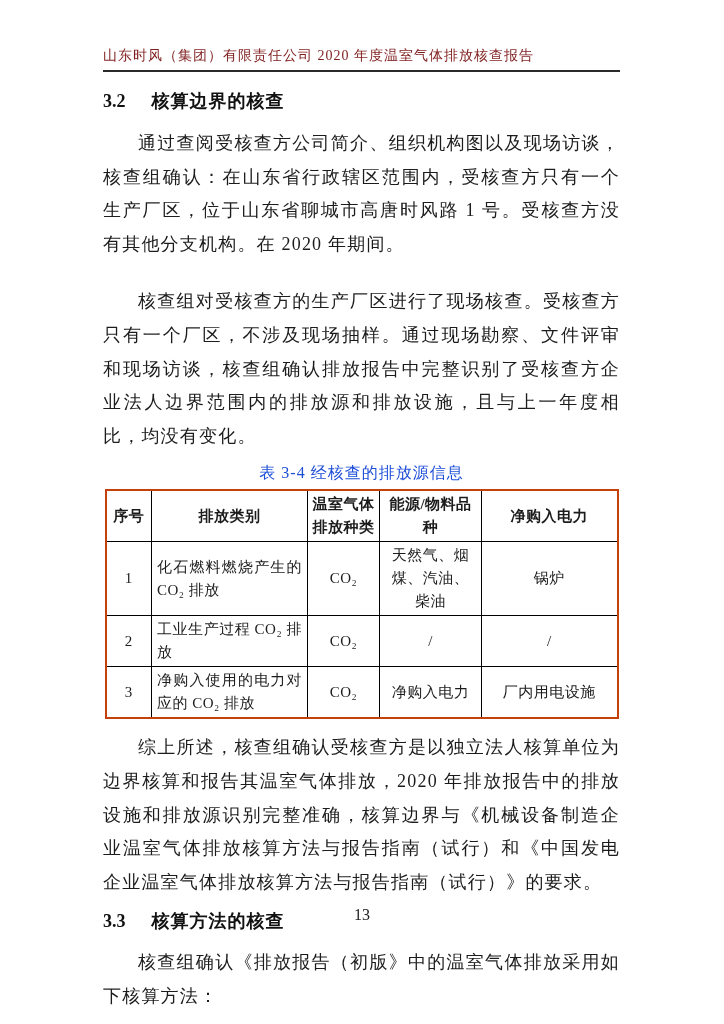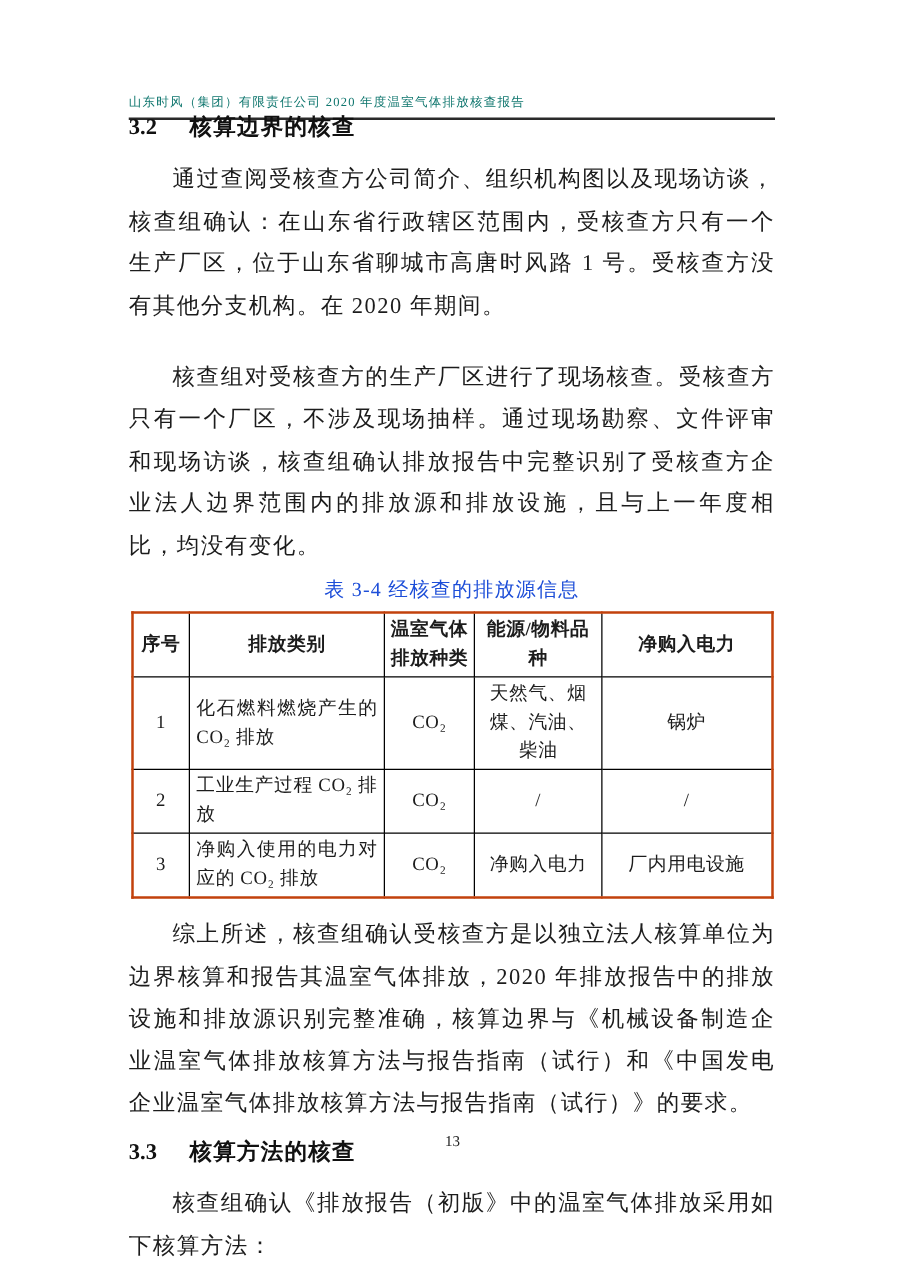--- a/index.html
+++ b/index.html
@@ -11,25 +11,24 @@
     outline:1px solid #e3e3e3;
     overflow:hidden;
     font-family:"Liberation Serif","DejaVu Serif",serif;
     color:#1c1c1c;
   }
   .running-header{
     position:absolute;
     left:103px;right:104px;top:47px;
     border-bottom:2px solid #2a2a2a;
     padding-bottom:5px;
-    font-size:10px;
+    font-size:14px;
     letter-spacing:1px;
-    color:#0f766e;
+    color:#7f1d1d;
     white-space:nowrap;
-    margin-top:28px;
   }
   .content{
     position:absolute;
     left:103px;top:88px;width:517px;
   }
   .section-heading{
     font-size:18px;
     font-weight:bold;
     line-height:26px;
     margin:0 0 13px 0;
@@ -84,21 +83,21 @@
   }
   table.src-table td{text-align:center;}
   table.src-table td.cell-left{text-align:justify;}
   tr.h-row{height:50px;}
   tr.r-tall{height:48px;}
   tr.r-short{height:26px;}
   .page-number{
     position:absolute;
     left:0;right:0;top:906px;
     text-align:center;
-    font-size:12px;
+    font-size:16px;
     color:#222;
   }
 </style>
 </head>
 <body>
 
 <div class="page">
 
   <div class="running-header">山东时风（集团）有限责任公司 2020 年度温室气体排放核查报告</div>
 

